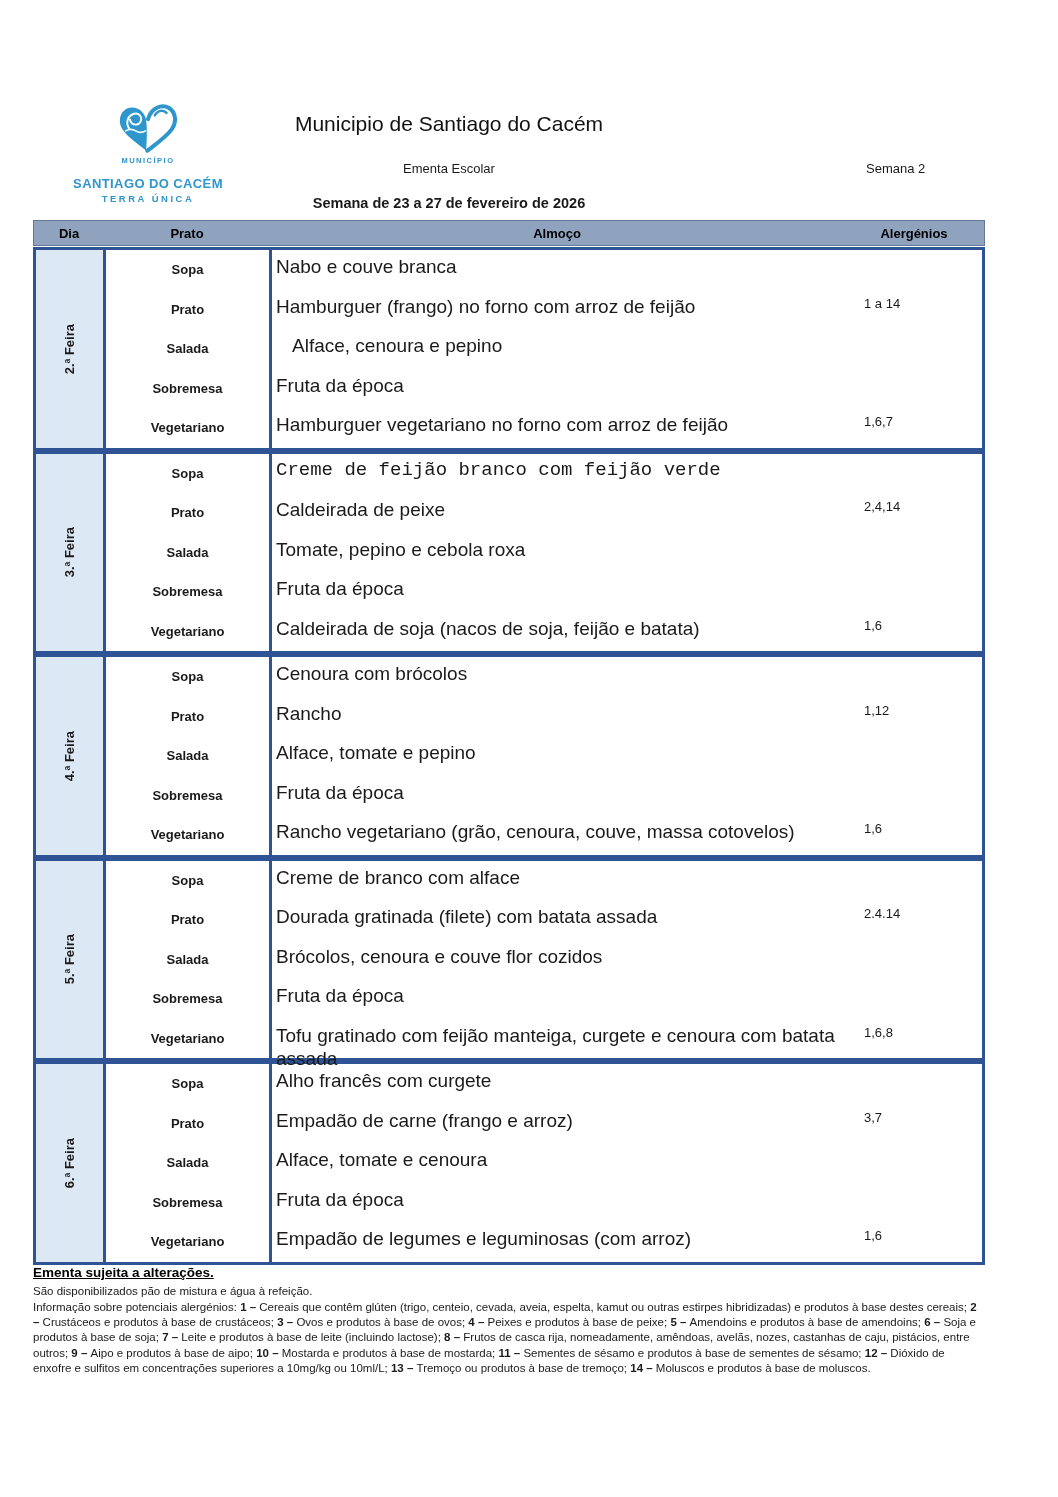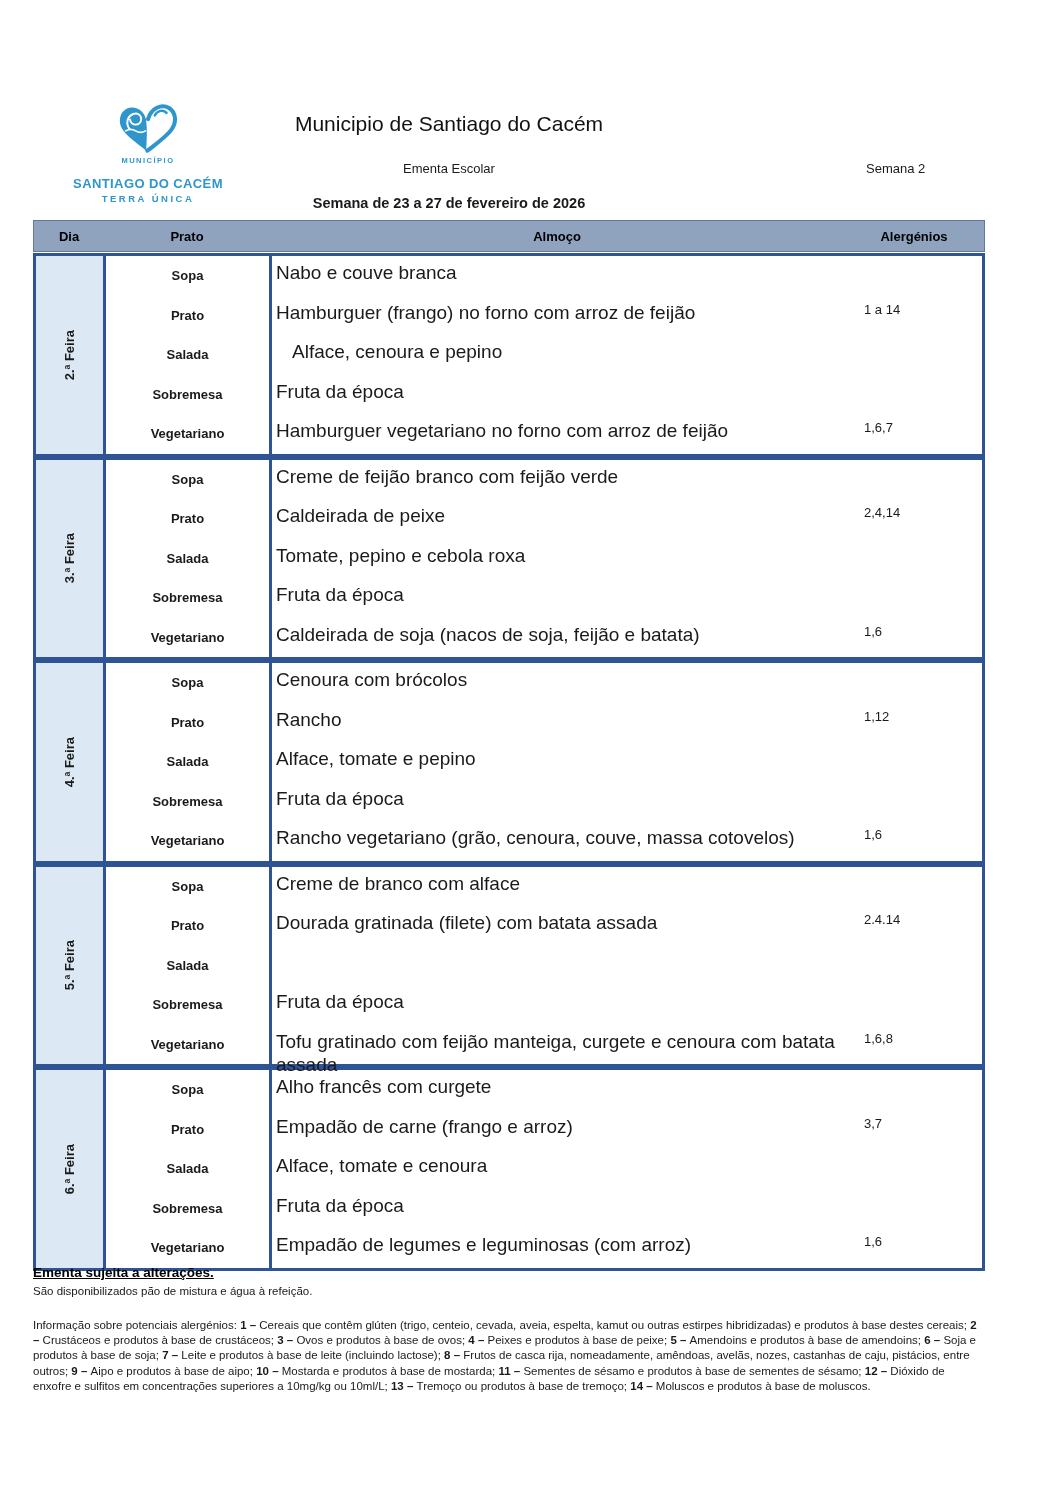--- a/index.html
+++ b/index.html
@@ -22,21 +22,21 @@
   .logo-name{font-size:13px;font-weight:bold;letter-spacing:.4px;margin-top:11px;}
   .logo-tag{font-size:9.5px;font-weight:bold;letter-spacing:2.5px;margin-top:2px;}
   .centered-band{position:absolute;left:33px;width:832px;text-align:center;}
   .doc-title{top:112px;font-size:21px;color:#111;}
   .doc-subtitle{top:161px;font-size:13px;}
   .week-label{position:absolute;left:866px;top:161px;font-size:13px;}
   .week-range{top:195px;font-size:14.5px;font-weight:bold;}
   
   .menu-table{position:absolute;left:33px;top:220px;width:952px;}
   .thead{
-    display:grid;grid-template-columns:70px 166px 1fr 140px;height:32px;
+    display:grid;grid-template-columns:70px 166px 1fr 140px;height:26px;
     background:var(--headbg);border:1px solid #64789a;align-items:center;
     font-weight:bold;font-size:13px;color:#000;
   }
   .thead>div{text-align:center;}
   .tbody{margin-top:1px;}
   .day-block{
     display:grid;grid-template-columns:70px 166px 1fr 140px;
     grid-template-rows:repeat(5,39.5px);
     border:3px solid var(--border);background:#fff;
   }
@@ -53,21 +53,21 @@
     grid-column:2;border-right:3px solid var(--border);
     display:flex;align-items:center;justify-content:center;
     font-weight:bold;font-size:13px;text-align:center;
   }
   .dish-cell{grid-column:3;font-size:19px;padding:5px 6px 0 4px;line-height:1.25;}
   .allergen-cell{grid-column:4;font-size:13px;padding:6px 0 0 22px;}
   
   .footnotes{position:absolute;left:33px;top:1265px;width:953px;}
   .note-title{font-size:13.5px;font-weight:bold;text-decoration:underline;color:#000;}
   .note-line{font-size:11.5px;margin-top:5px;}
-  .allergen-info{font-size:11.5px;margin-top:21px;line-height:15.2px;text-align:left;}
+  .allergen-info{font-size:11.5px;margin-top:3px;line-height:15.2px;text-align:left;}
   .allergen-info b{font-weight:bold;}
 </style>
 </head>
 <body>
 
 <div class="logo">
   <svg viewBox="0 0 100 84" aria-hidden="true">
     <path d="M47 28 C45 12 29 3 16 9 C4 15 1 31 9 43 C17 55 32 65 47 77 C48 59 49 43 47 28 Z" fill="#2E96CC"></path>
     <path d="M21 27 a9 9 0 1 0 10 -10 a14 14 0 0 0 -14 11 c-1 5 0 10 3 14" stroke="#fff" stroke-width="3.2" fill="none" stroke-linecap="round"></path>
     <path d="M14 45 q8 -5 16 0 t16 0" stroke="#fff" stroke-width="2.6" fill="none" stroke-linecap="round"></path>
@@ -110,21 +110,21 @@
         <div class="allergen-cell" style="grid-row: 4;"></div>
         <div class="course-label" style="grid-row: 5;">Vegetariano</div>
         <div class="dish-cell" style="grid-row: 5;">Hamburguer vegetariano no forno com arroz de feijão</div>
         <div class="allergen-cell" style="grid-row: 5;">1,6,7</div>
       </div>
       <div class="day-block">
         <div class="day-cell">
           <div class="day-label">3.ª Feira</div>
         </div>
         <div class="course-label" style="grid-row: 1;">Sopa</div>
-        <div class="dish-cell" style="grid-row: 1;">Creme de feijão branco com feijão verde</div>
+        <div class="dish-cell" style="grid-row: 1; font-family: Liberation Mono, monospace;">Creme de feijão branco com feijão verde</div>
         <div class="allergen-cell" style="grid-row: 1;"></div>
         <div class="course-label" style="grid-row: 2;">Prato</div>
         <div class="dish-cell" style="grid-row: 2;">Caldeirada de peixe</div>
         <div class="allergen-cell" style="grid-row: 2;">2,4,14</div>
         <div class="course-label" style="grid-row: 3;">Salada</div>
         <div class="dish-cell" style="grid-row: 3;">Tomate, pepino e cebola roxa</div>
         <div class="allergen-cell" style="grid-row: 3;"></div>
         <div class="course-label" style="grid-row: 4;">Sobremesa</div>
         <div class="dish-cell" style="grid-row: 4;">Fruta da época</div>
         <div class="allergen-cell" style="grid-row: 4;"></div>
@@ -156,20 +156,21 @@
         <div class="day-cell">
           <div class="day-label">5.ª Feira</div>
         </div>
         <div class="course-label" style="grid-row: 1;">Sopa</div>
         <div class="dish-cell" style="grid-row: 1;">Creme de branco com alface</div>
         <div class="allergen-cell" style="grid-row: 1;"></div>
         <div class="course-label" style="grid-row: 2;">Prato</div>
         <div class="dish-cell" style="grid-row: 2;">Dourada gratinada (filete) com batata assada</div>
         <div class="allergen-cell" style="grid-row: 2;">2.4.14</div>
         <div class="course-label" style="grid-row: 3;">Salada</div>
+        <div class="dish-cell" style="grid-row: 3;">Brócolos, cenoura e couve flor cozidos</div>
         <div class="allergen-cell" style="grid-row: 3;"></div>
         <div class="course-label" style="grid-row: 4;">Sobremesa</div>
         <div class="dish-cell" style="grid-row: 4;">Fruta da época</div>
         <div class="allergen-cell" style="grid-row: 4;"></div>
         <div class="course-label" style="grid-row: 5;">Vegetariano</div>
         <div class="dish-cell" style="grid-row: 5;">Tofu gratinado com feijão manteiga, curgete e cenoura com batata assada</div>
         <div class="allergen-cell" style="grid-row: 5;">1,6,8</div>
       </div>
       <div class="day-block">
         <div class="day-cell">

